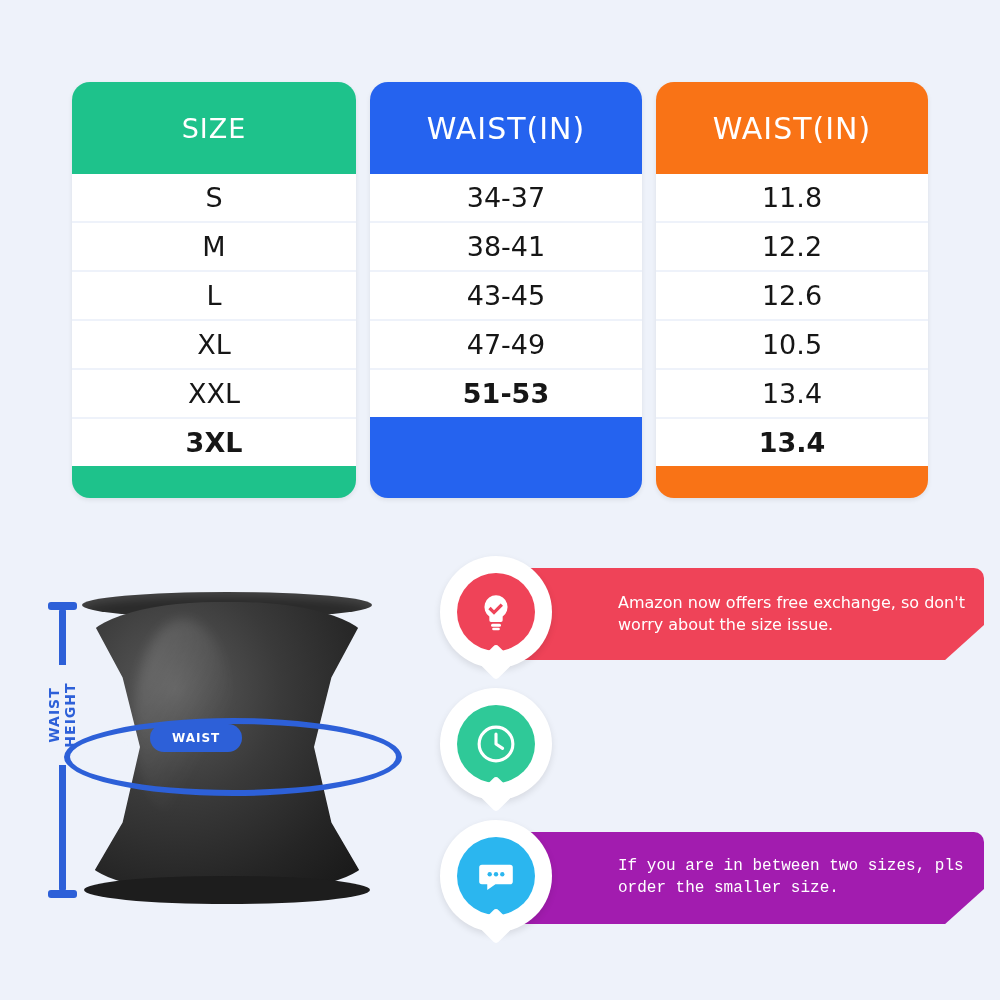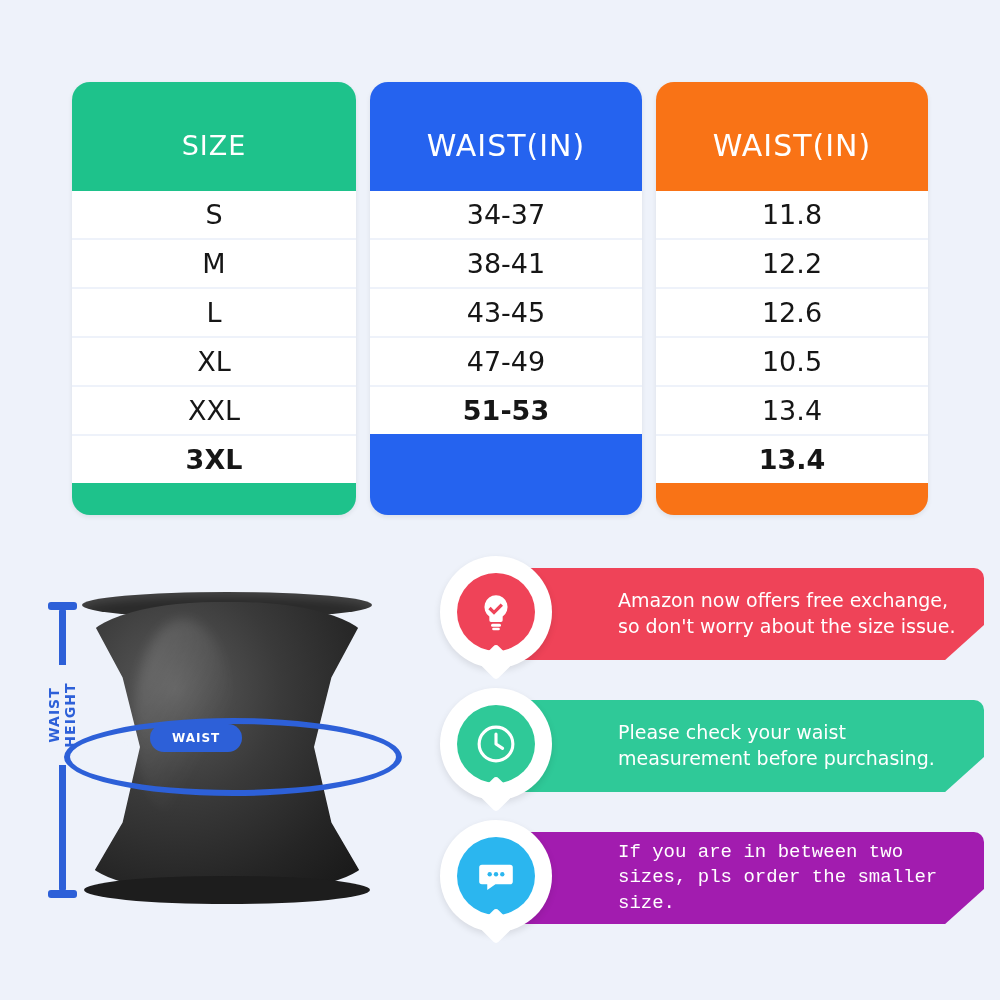--- a/index.html
+++ b/index.html
@@ -38,21 +38,20 @@
 
   .col-head {
     height: 92px;
     display: flex;
     align-items: center;
     justify-content: center;
     color: #ffffff;
     font-size: 27px;
     letter-spacing: 1px;
     font-weight: 500;
-    margin-top: 17px;
   }
   .col-head.small { font-size: 30px; }
 
   .cells {
     display: flex;
     flex-direction: column;
   }
   .cell {
     height: 47px;
     background: #ffffff;
@@ -197,21 +196,21 @@
     border-radius: 10px 10px 10px 10px;
     clip-path: polygon(0 0, 100% 0, 100% 62%, 92% 100%, 0 100%);
     display: flex;
     align-items: center;
   }
   .tip1 .ribbon { background: #ef4358; }
   .tip2 .ribbon { background: #2fc998; }
   .tip3 .ribbon { background: #a21caf; font-family: Liberation Mono, monospace; }
   .tip-text {
     color: #ffffff;
-    font-size: 19px;
+    font-size: 16px;
     line-height: 1.35;
     padding-left: 120px;
     padding-right: 11px;
     font-weight: 500;
   }
   .badge {
     position: absolute;
     left: 8px;
     top: 0px;
     width: 112px;
@@ -324,23 +323,20 @@
           <path d="M12 2a7 7 0 0 0-4 12.7V17a1 1 0 0 0 1 1h6a1 1 0 0 0 1-1v-2.3A7 7 0 0 0 12 2z"></path>
           <rect x="9" y="19" width="6" height="1.8" rx="0.9"></rect>
           <rect x="9.7" y="21.4" width="4.6" height="1.6" rx="0.8"></rect>
           <path d="M8.8 8.9l2 2 4-4 1.4 1.4-5.4 5.4-3.4-3.4z" fill="#ef4358"></path>
         </svg>
       </div>
     </div>
   </div>
 
   <div class="tip tip2">
-    <div class="ribbon">
-      <div class="tip-text">Please check your waist measurement before purchasing.</div>
-    </div>
     <div class="badge">
       <div class="disc">
         <svg width="44" height="44" viewBox="0 0 24 24" aria-hidden="true">
           <circle cx="12" cy="12" r="9.2" fill="none" stroke="#ffffff" stroke-width="1.7"></circle>
           <path d="M12 6.6V12l3.6 2.4" fill="none" stroke="#ffffff" stroke-width="1.7" stroke-linecap="round" stroke-linejoin="round"></path>
         </svg>
       </div>
     </div>
   </div>
 

